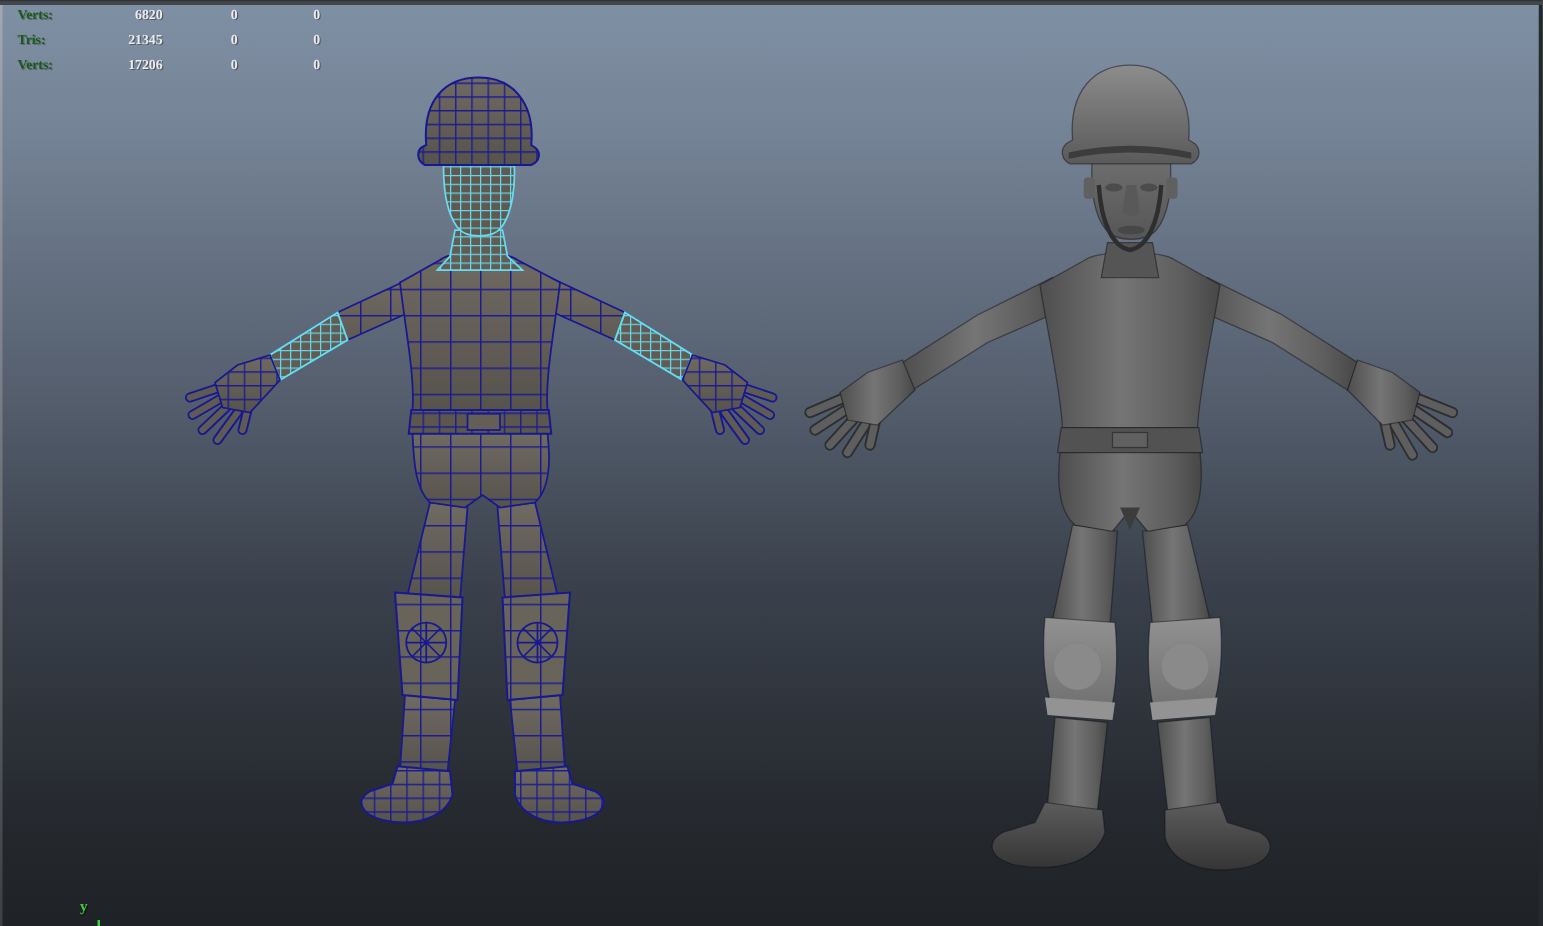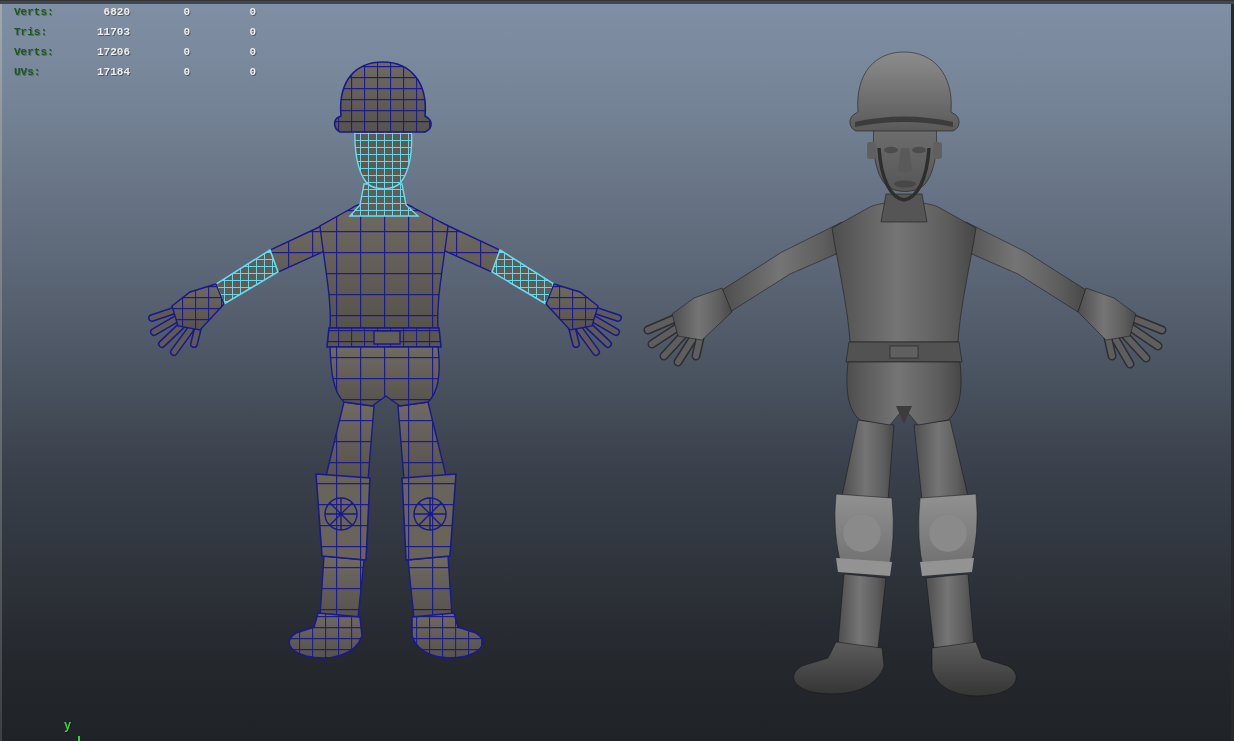--- a/index.html
+++ b/index.html
@@ -1,18 +1,18 @@
 <!DOCTYPE html>
 <html><head>
 <meta charset="utf-8">
 <style>
   html,body{margin:0;padding:0;background:#2a2d31;}
   .stage{
     position:relative;width:1234px;height:741px;overflow:hidden;
-    font-family:Liberation Mono, monospace;
+    font-family:Liberation Serif, serif;
     background:linear-gradient(180deg,#8090a4 0%,#748295 15%,#555f6e 42%,#3a414c 63%,#24272c 90%,#1f2226 100%);
   }
   .top-strip{position:absolute;top:0;left:0;width:100%;height:4px;background:#43474b;border-top:1px solid #303438;box-sizing:border-box;}
   .edge-left{position:absolute;top:4px;left:0;width:2px;height:737px;background:linear-gradient(180deg,#a3a8af,#6b7076 55%,#3c4044);}
   .edge-right{position:absolute;top:4px;right:0;width:3px;height:737px;background:#26292c;}
   .hud{position:absolute;top:2px;left:14px;z-index:5;font-size:11px;font-weight:bold;letter-spacing:0;}
   .hud-row{height:20px;line-height:20px;white-space:nowrap;}
   .hud-label{display:inline-block;width:52px;color:#1a5a1a;text-shadow:1px 1px 0 rgba(0,0,0,0.25);}
   .hud-val{display:inline-block;text-align:right;color:#ececec;text-shadow:1px 1px 0 rgba(0,0,0,0.35);}
   .hud-val.c1{width:64px;}
@@ -26,27 +26,24 @@
 </head>
 <body>
 
 <div class="stage">
 
   <div class="hud">
     <div class="hud-row">
       <span class="hud-label">Verts:</span><span class="hud-val c1">6820</span><span class="hud-val c2">0</span><span class="hud-val c3">0</span>
     </div>
     <div class="hud-row">
-      <span class="hud-label">Tris:</span><span class="hud-val c1">11703</span><span class="hud-val c2">0</span><span class="hud-val c3">0</span>
+      <span class="hud-label">Tris:</span><span class="hud-val c1">21345</span><span class="hud-val c2">0</span><span class="hud-val c3">0</span>
     </div>
     <div class="hud-row">
       <span class="hud-label">Verts:</span><span class="hud-val c1">17206</span><span class="hud-val c2">0</span><span class="hud-val c3">0</span>
-    </div>
-    <div class="hud-row">
-      <span class="hud-label">UVs:</span><span class="hud-val c1">17184</span><span class="hud-val c2">0</span><span class="hud-val c3">0</span>
     </div>
   </div>
 
   <svg class="scene" width="1234" height="741" viewBox="0 0 1234 741">
     <defs>
 
       <pattern id="gA" width="24" height="21" patternUnits="userSpaceOnUse">
         <path d="M0 .6 H24 M.6 0 V21" stroke="#181890" stroke-width="1.2" fill="none" opacity="0.95"></path>
       </pattern>
       <pattern id="gB" width="13" height="11" patternUnits="userSpaceOnUse">

